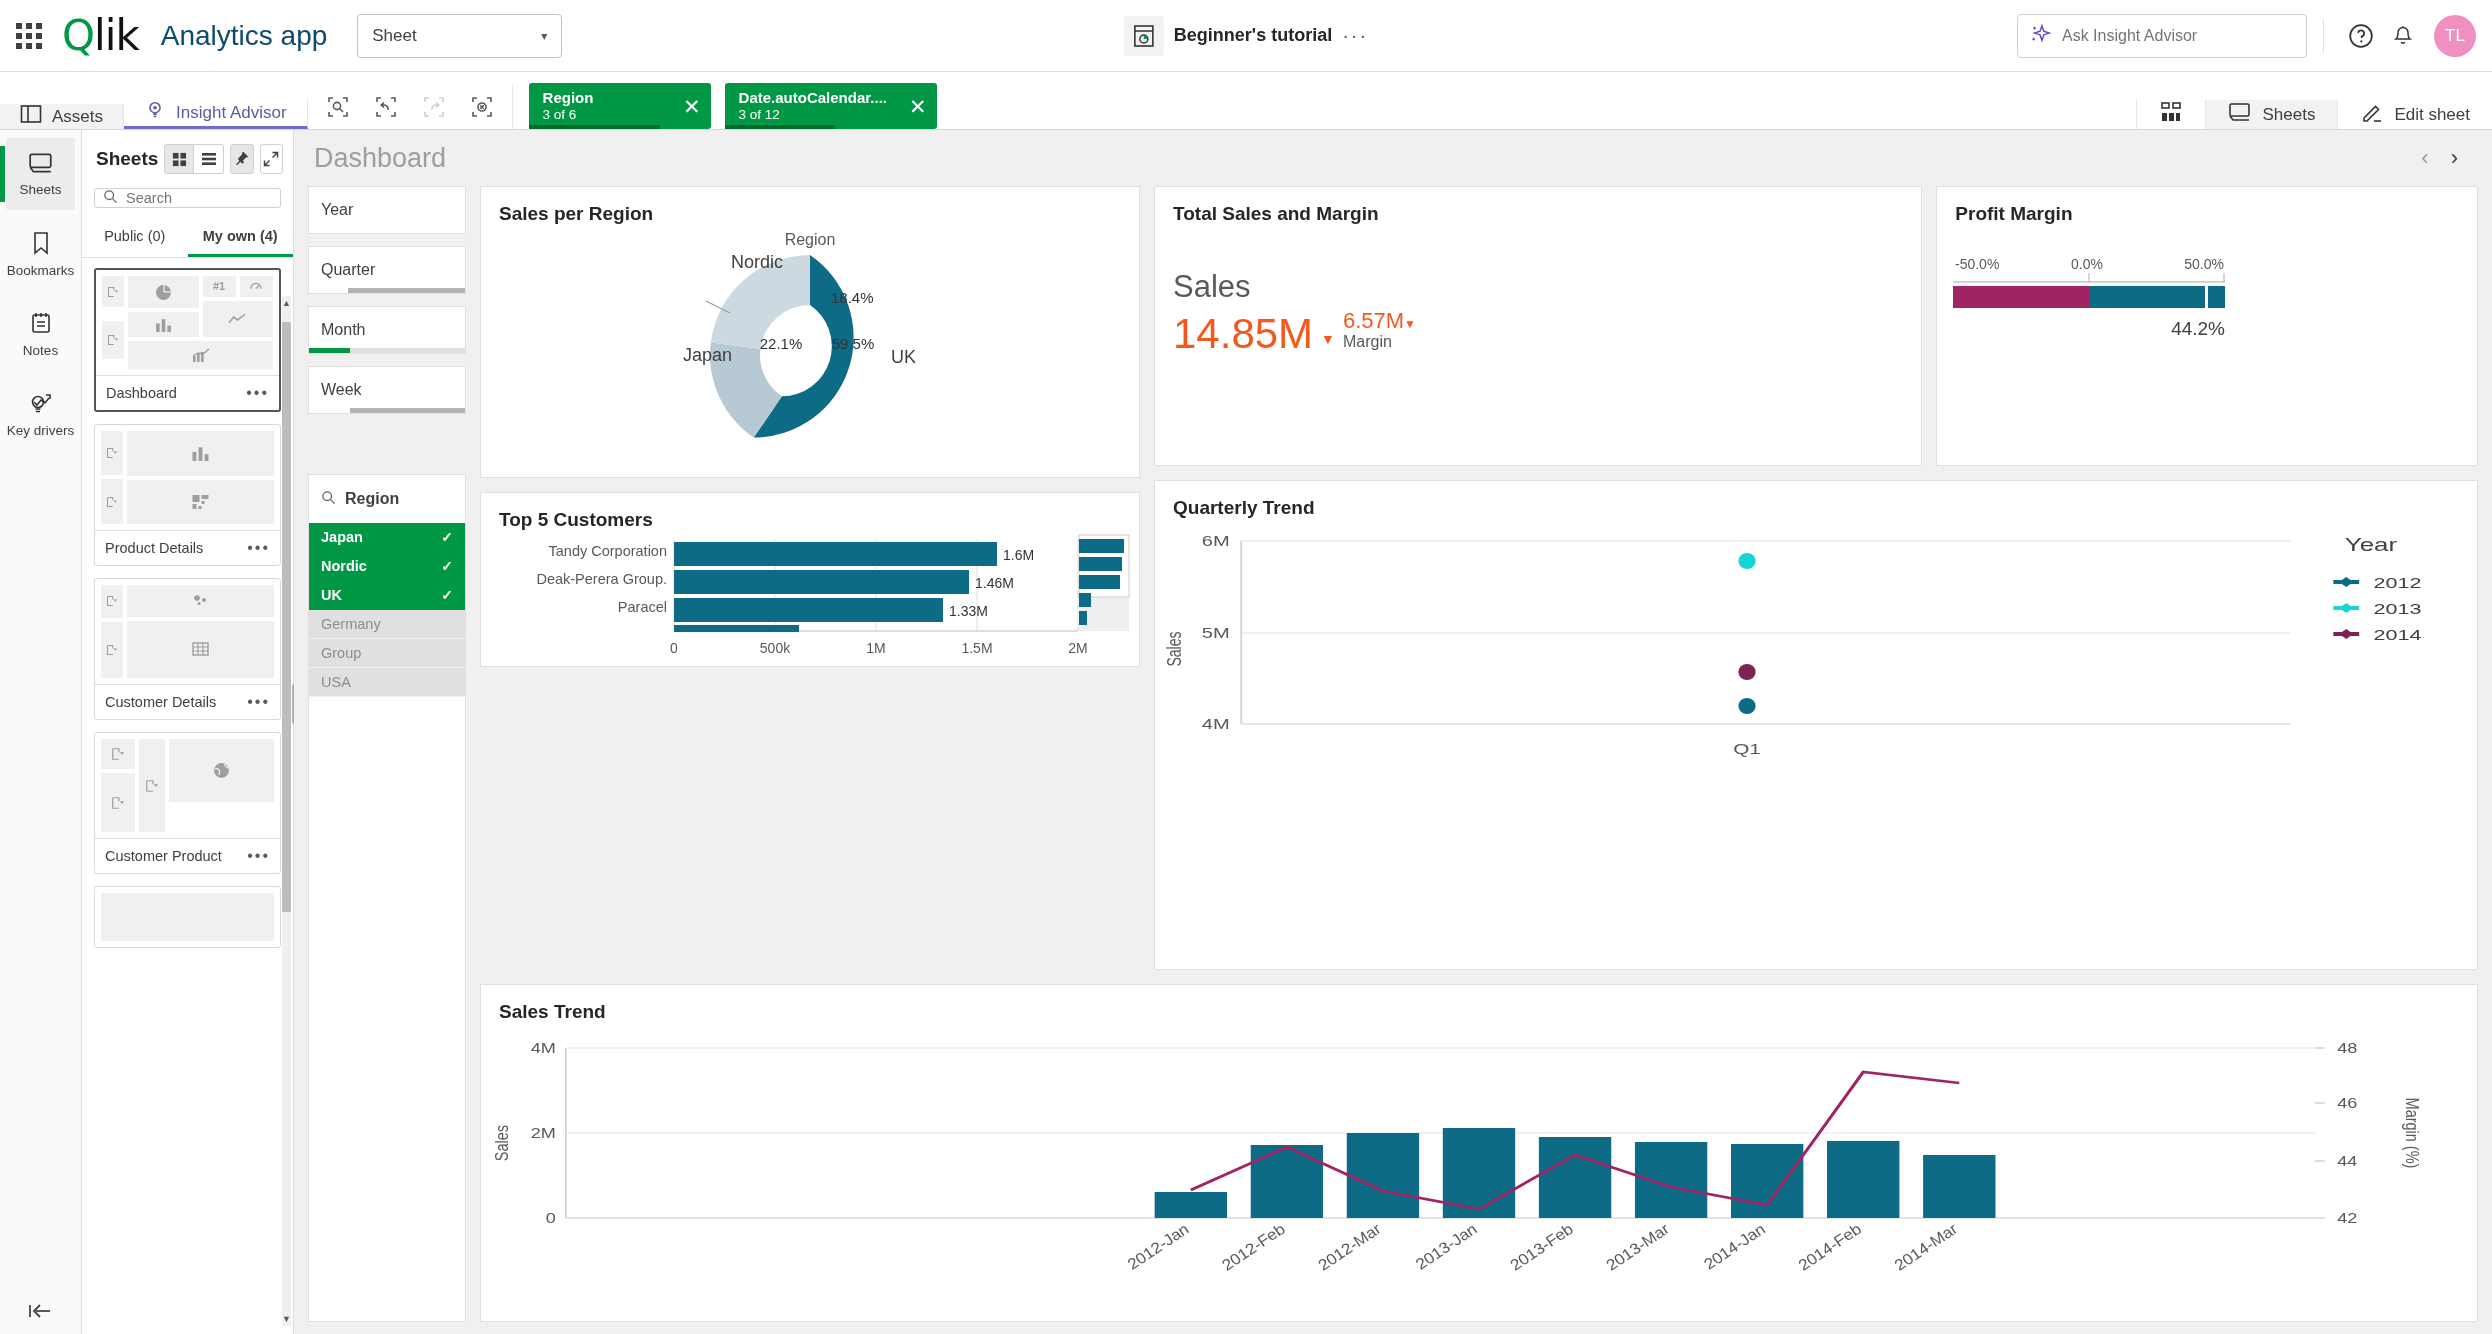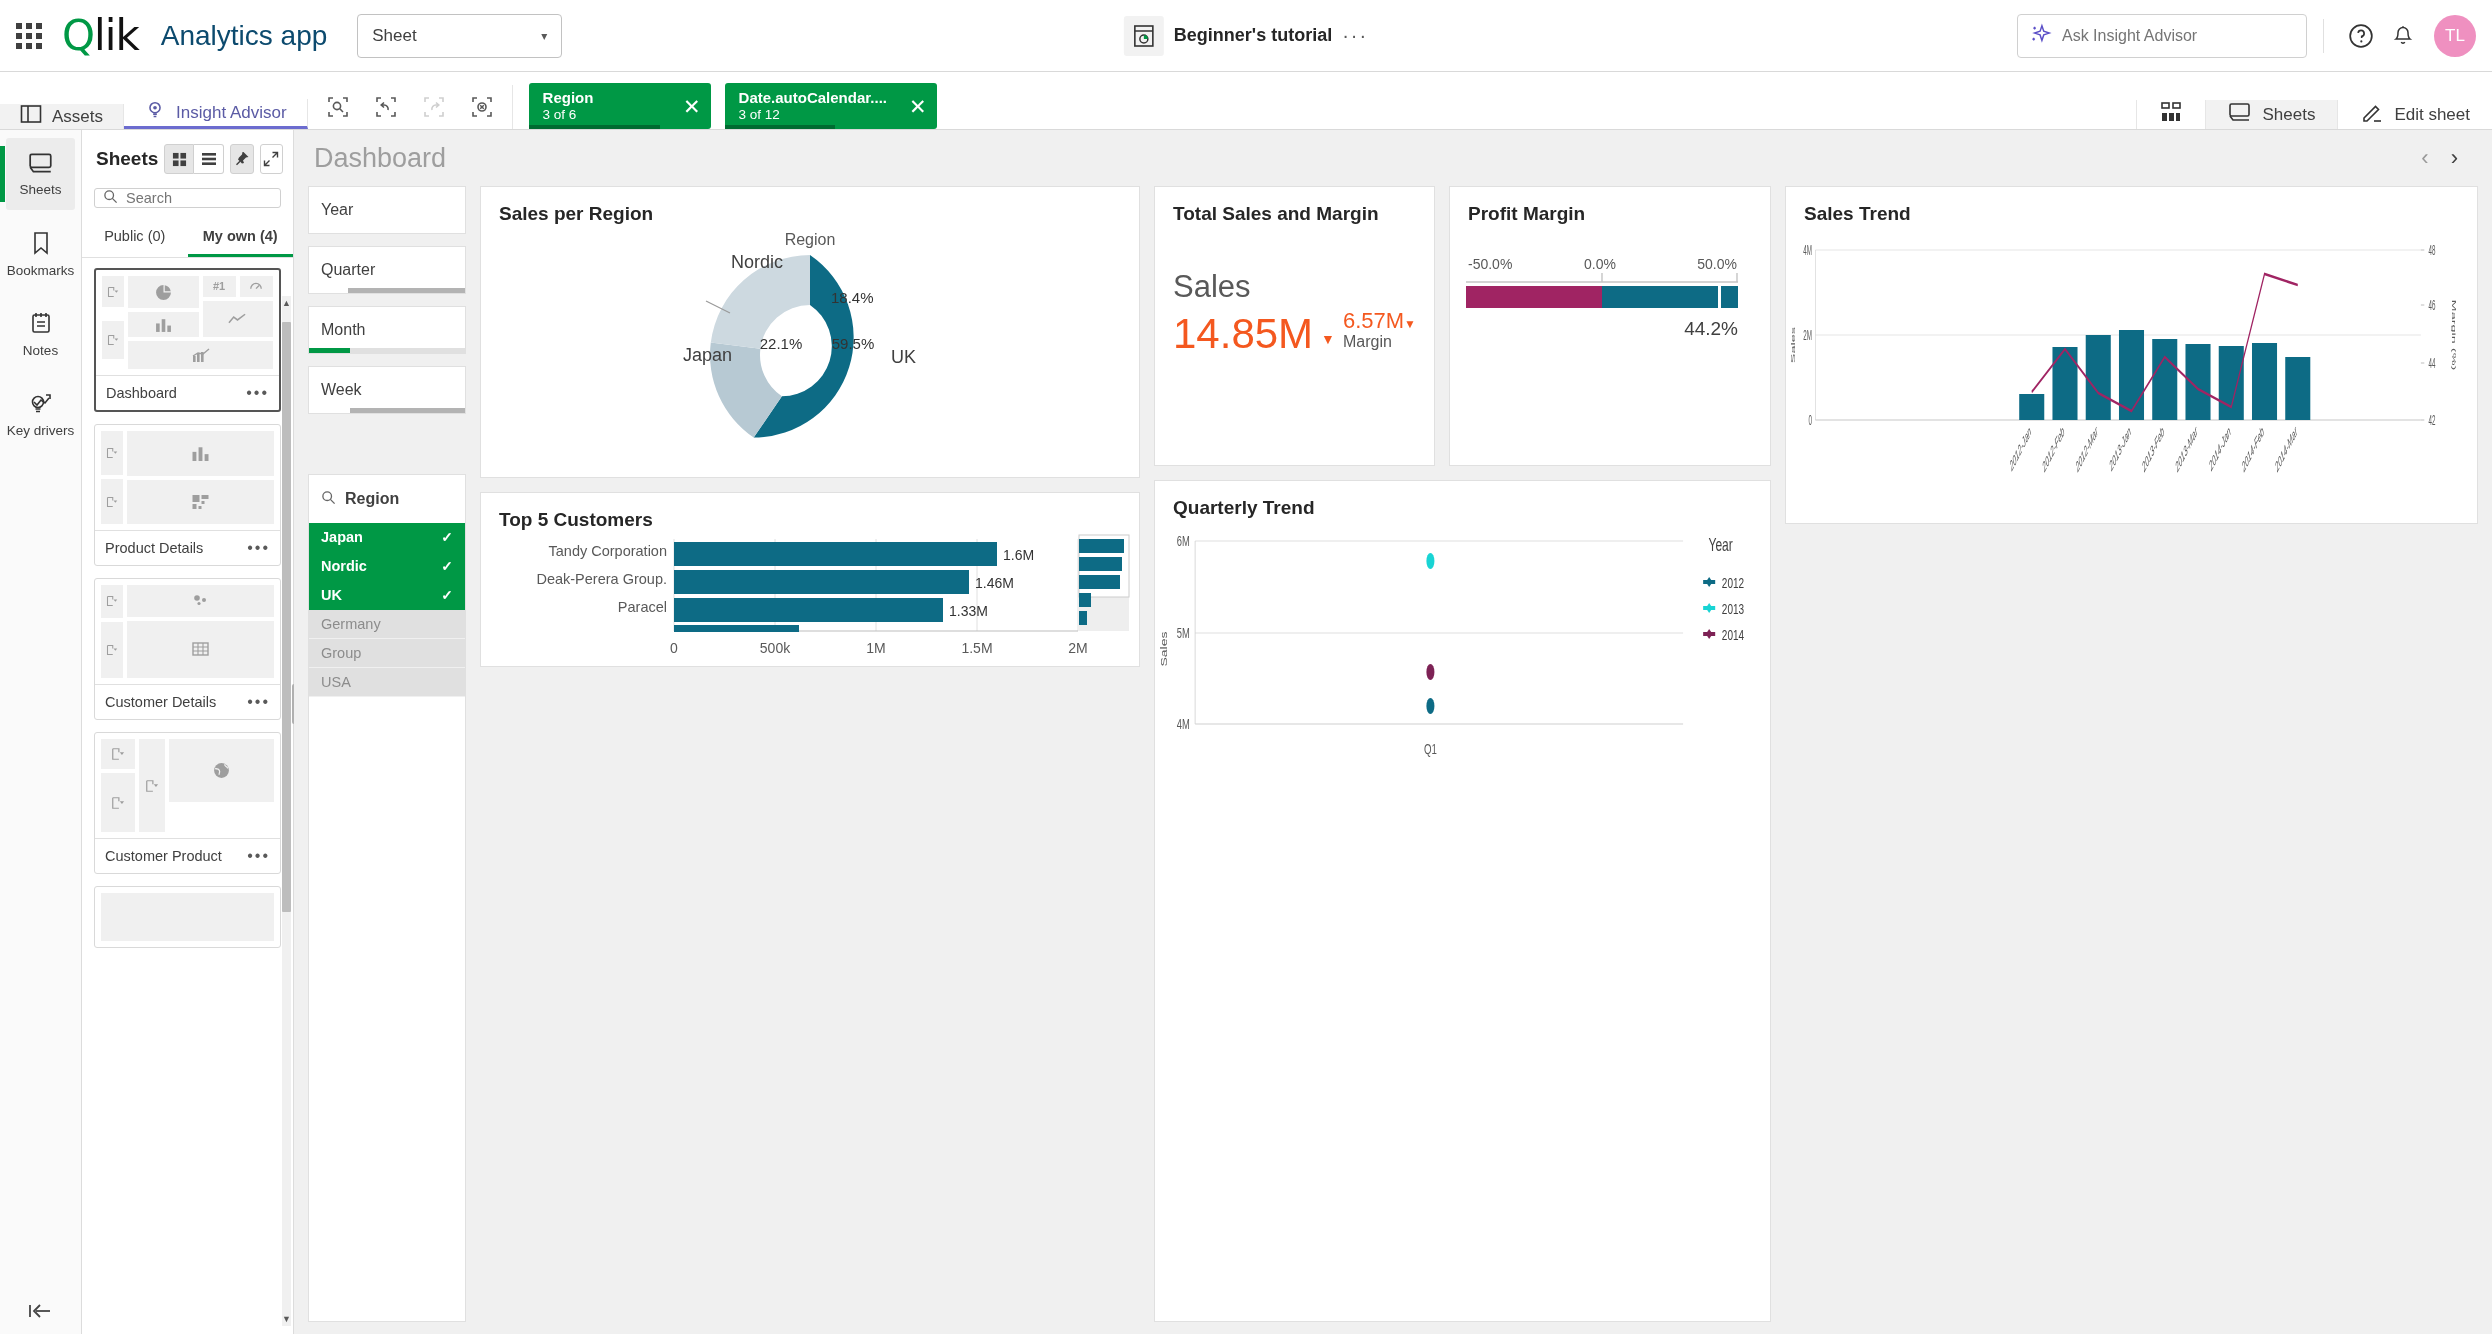--- a/index.html
+++ b/index.html
@@ -146,21 +146,21 @@
   .filter-card .minibar { position: absolute; left: 0; bottom: 0; height: 5px; width: 100%; background: #e8e8e8; }
   .filter-card .minibar i { display: block; height: 5px; }
   .listbox { background: #fff; border: 1px solid #e0e0e0; margin-top: 48px; flex: 1; display: flex; flex-direction: column; }
   .lb-head { height: 48px; display: flex; align-items: center; gap: 9px; padding: 0 12px;
     font-size: 16px; font-weight: bold; color: #404040; }
   .lb-row { height: 29px; display: flex; align-items: center; padding: 0 12px; font-size: 14.5px;
     border-bottom: 1px solid #f0f0f0; cursor: pointer; }
   .lb-row.sel { background: #009845; color: #fff; font-weight: bold; border-bottom: 1px solid #009845; }
   .lb-row.alt { background: #e0e0e0; color: #8c8c8c; }
   .lb-row .ck { margin-left: auto; font-size: 14px; }
-  .col-main { flex: 1; display: flex; flex-direction: row; gap: 14px; }
+  .col-main { flex: 1; display: flex; flex-direction: column; gap: 14px; }
   .row-top { display: flex; gap: 14px; flex: 1; }
   .card { background: #fff; border: 1px solid #e0e0e0; position: relative; }
   .card-title { font-size: 19px; font-weight: bold; color: #262626; padding: 16px 18px 0 18px; }
   .left-col { width: 660px; display: flex; flex-direction: column; gap: 14px; }
   .right-col { flex: 1; display: flex; flex-direction: column; gap: 14px; }
   .kpi-row { display: flex; gap: 14px; height: 280px; }
   .kpi-card { flex: 1.42; }
   .pm-card { flex: 1; }
   .kpi-label { font-size: 31px; color: #595959; padding: 0 18px; margin-top: 44px; }
   .kpi-vals { display: flex; align-items: flex-end; padding: 0 18px; margin-top: 4px; gap: 8px; }

